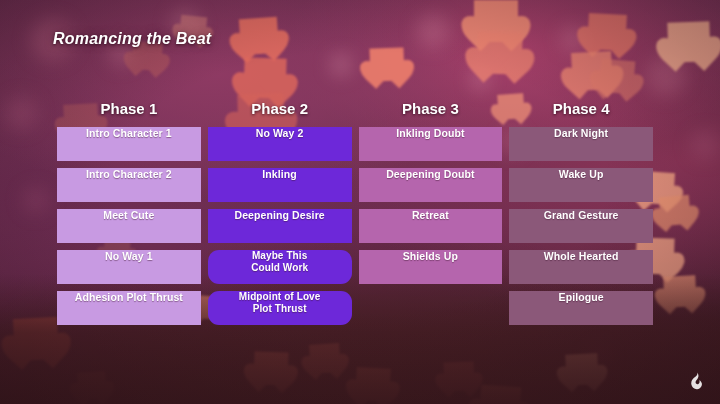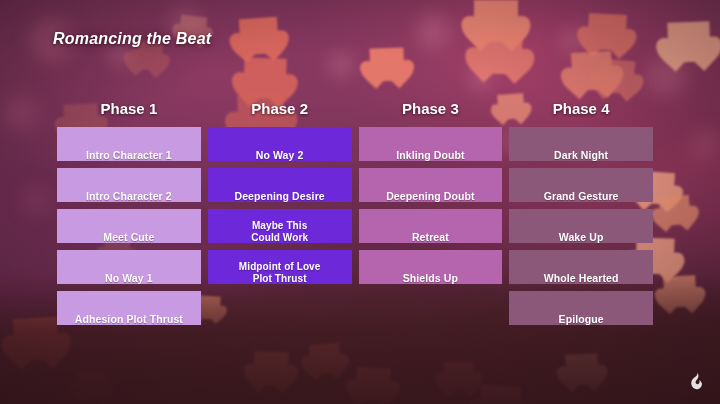--- a/index.html
+++ b/index.html
@@ -111,33 +111,33 @@
     white-space: nowrap;
   }
   .cells {
     display: flex;
     flex-direction: column;
     gap: 7px;
   }
   .cell {
     height: 34px;
     display: flex;
-    align-items: flex-end;
+    align-items: flex-start;
     justify-content: center;
     text-align: center;
     font-size: 10.5px;
     font-weight: bold;
     color: #ffffff;
     line-height: 1.15;
     padding: 0 4px;
     box-sizing: border-box;
     letter-spacing: 0.1px;
     text-shadow: 0 1px 1px rgba(60,20,45,0.45);
   }
-  .cell.two-line { font-size: 10px; }
+  .cell.two-line { font-size: 10px; border-radius: 11px; }
   .cell .cell-text { display: block; }
 
   
   .col-1 .cell { background: #c89ae2; }
   .col-2 .cell { background: #6d28d9; }
   .col-3 .cell { background: #b565ad; }
   .col-4 .cell { background: #8b5879; }
 
   
   #watermark {
@@ -294,20 +294,25 @@
       <div class="column col-2">
         <div class="col-head">Phase 2</div>
         <div class="cells">
           <div class="cell">
             <div>
               <span class="cell-text">No Way 2</span>
             </div>
           </div>
           <div class="cell">
             <div>
+              <span class="cell-text">Inkling</span>
+            </div>
+          </div>
+          <div class="cell">
+            <div>
               <span class="cell-text">Deepening Desire</span>
             </div>
           </div>
           <div class="cell two-line">
             <div>
               <span class="cell-text">Maybe This</span>
               <span class="cell-text">Could Work</span>
             </div>
           </div>
           <div class="cell two-line">
@@ -346,26 +351,26 @@
       <div class="column col-4">
         <div class="col-head">Phase 4</div>
         <div class="cells">
           <div class="cell">
             <div>
               <span class="cell-text">Dark Night</span>
             </div>
           </div>
           <div class="cell">
             <div>
+              <span class="cell-text">Wake Up</span>
+            </div>
+          </div>
+          <div class="cell">
+            <div>
               <span class="cell-text">Grand Gesture</span>
-            </div>
-          </div>
-          <div class="cell">
-            <div>
-              <span class="cell-text">Wake Up</span>
             </div>
           </div>
           <div class="cell">
             <div>
               <span class="cell-text">Whole Hearted</span>
             </div>
           </div>
           <div class="cell">
             <div>
               <span class="cell-text">Epilogue</span>

